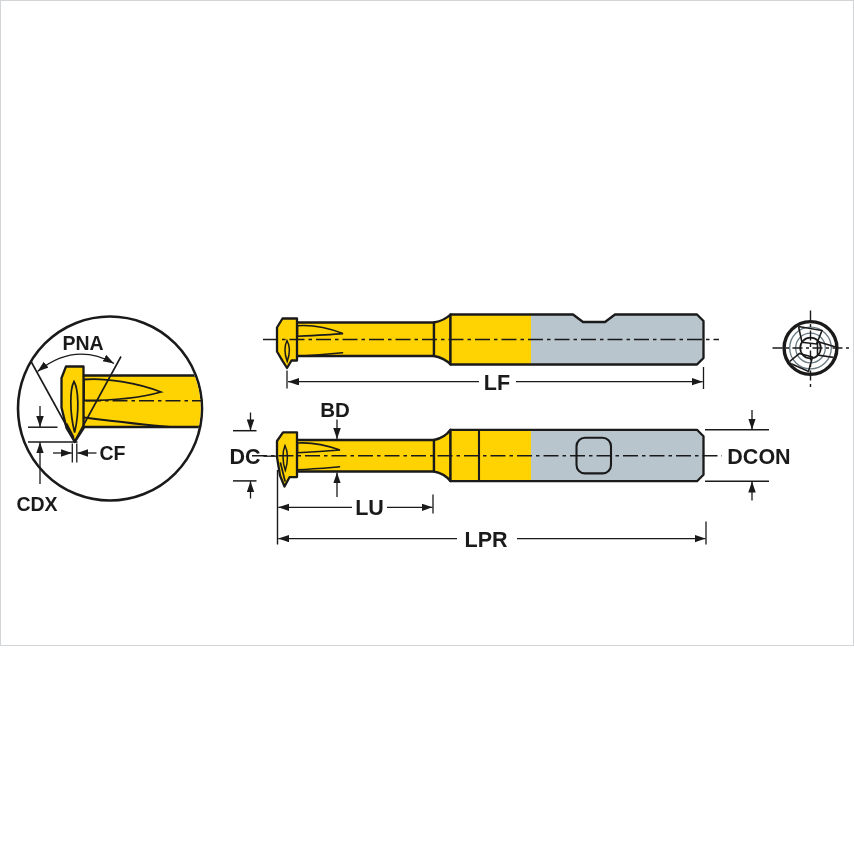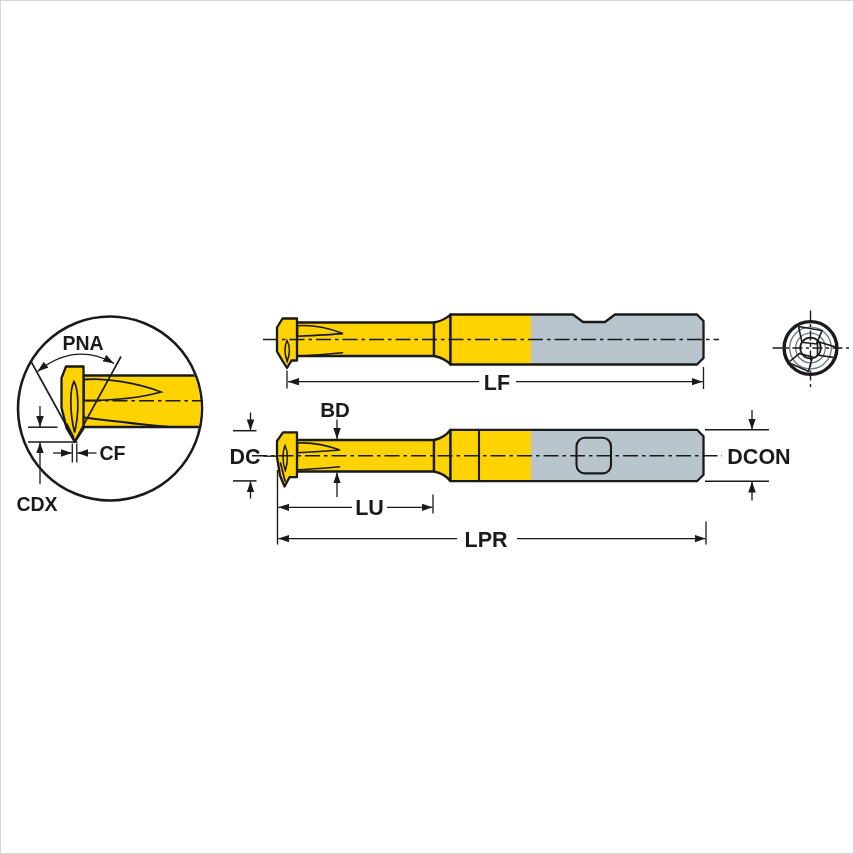--- a/index.html
+++ b/index.html
@@ -4,21 +4,21 @@
 <style>
   :root{
     --tool-yellow:#FFD201;
     --shank-gray:#B9C5CD;
     --ink:#1A1A1A;
     --flute-line:#6A7A83;
     --background:#FFFFFF;
     --frame:#D2D5D7;
   }
   html,body{margin:0;padding:0;background:var(--background);}
-  #canvas{position:relative;width:854px;height:854px;background:var(--background);overflow:hidden;}
+  #canvas{position:relative;width:854px;height:646px;background:var(--background);overflow:hidden;}
   #frame{position:absolute;inset:0;border:1px solid var(--frame);pointer-events:none;}
   svg{display:block;}
   .yel{fill:var(--tool-yellow);}
   .gry{fill:var(--shank-gray);}
   .oln{stroke:var(--ink);stroke-width:2.3;stroke-linejoin:round;stroke-linecap:round;}
   .oln-f{fill:none;stroke:var(--ink);stroke-width:2.3;stroke-linejoin:round;}
   .thin{fill:none;stroke:var(--ink);stroke-width:1.7;stroke-linecap:round;}
   .det{stroke-width:1.8;}
   .dim{fill:none;stroke:var(--ink);stroke-width:1.3;}
   .ext{fill:none;stroke:var(--ink);stroke-width:1.3;}

